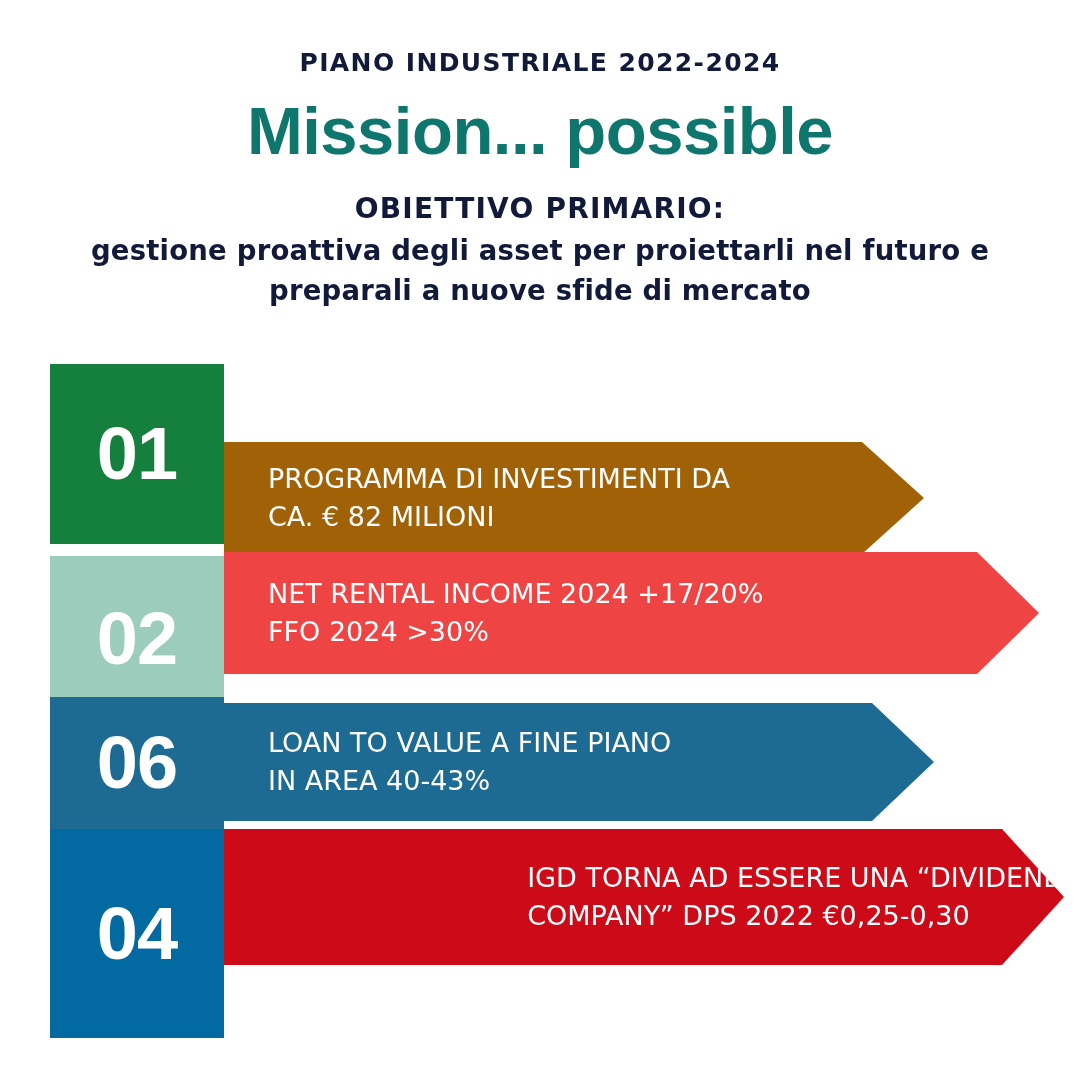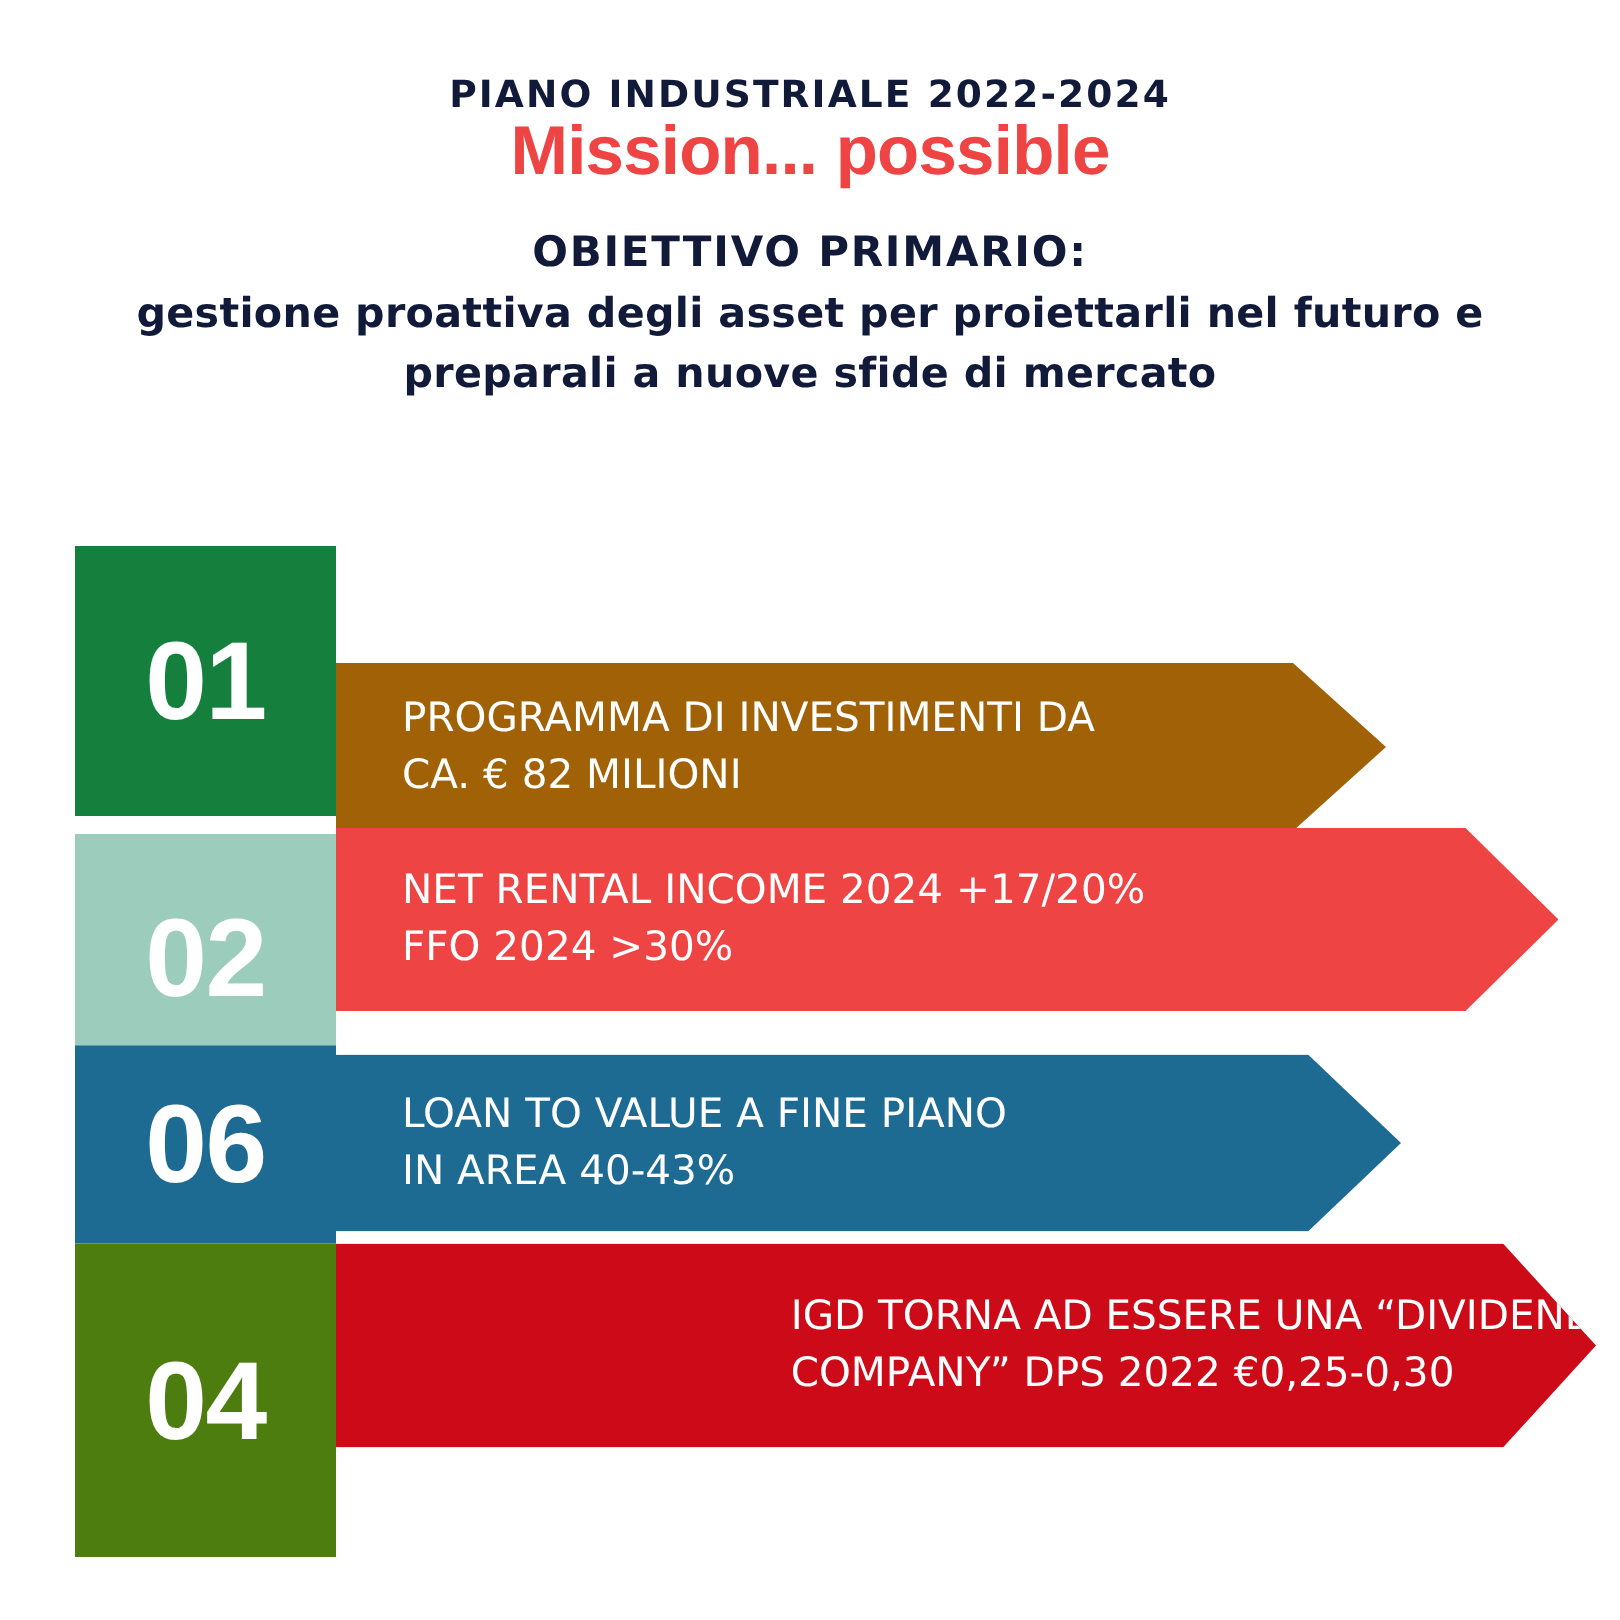--- a/index.html
+++ b/index.html
@@ -27,23 +27,24 @@
   .kicker {
     font-family: "DejaVu Sans", sans-serif;
     font-weight: bold;
     font-size: 25px;
     letter-spacing: 1.4px;
     color: #121a3a;
   }
   .title {
     font-family: "Liberation Sans", sans-serif;
     font-weight: bold;
-    font-size: 46px;
-    color: #ef4444;
+    font-size: 67px;
+    color: #0f766e;
     letter-spacing: -0.5px;
+    margin-top: 20px;
     line-height: 1.0;
   }
   .subtitle-label {
     font-family: "DejaVu Sans", sans-serif;
     font-weight: bold;
     font-size: 28px;
     letter-spacing: 1.2px;
     color: #121a3a;
     margin-top: 28px;
   }
@@ -103,21 +104,21 @@
     color: #ffffff;
     line-height: 1.42;
     padding-left: 44px;
     white-space: pre-line;
   }
 
   
   .c-purple { background: #15803d; }
   .c-mint   { background: #9ccdbc; }
   .c-blue   { background: #1d6a92; }
-  .c-red    { background: #4d7c0f; }
+  .c-red    { background: #0369a1; }
 </style>
 </head>
 <body>
 
 <div class="page">
 
   <div class="header">
     <div class="kicker">PIANO INDUSTRIALE 2022-2024</div>
     <div class="title">Mission... possible</div>
     <div class="subtitle-label">OBIETTIVO PRIMARIO:</div>

